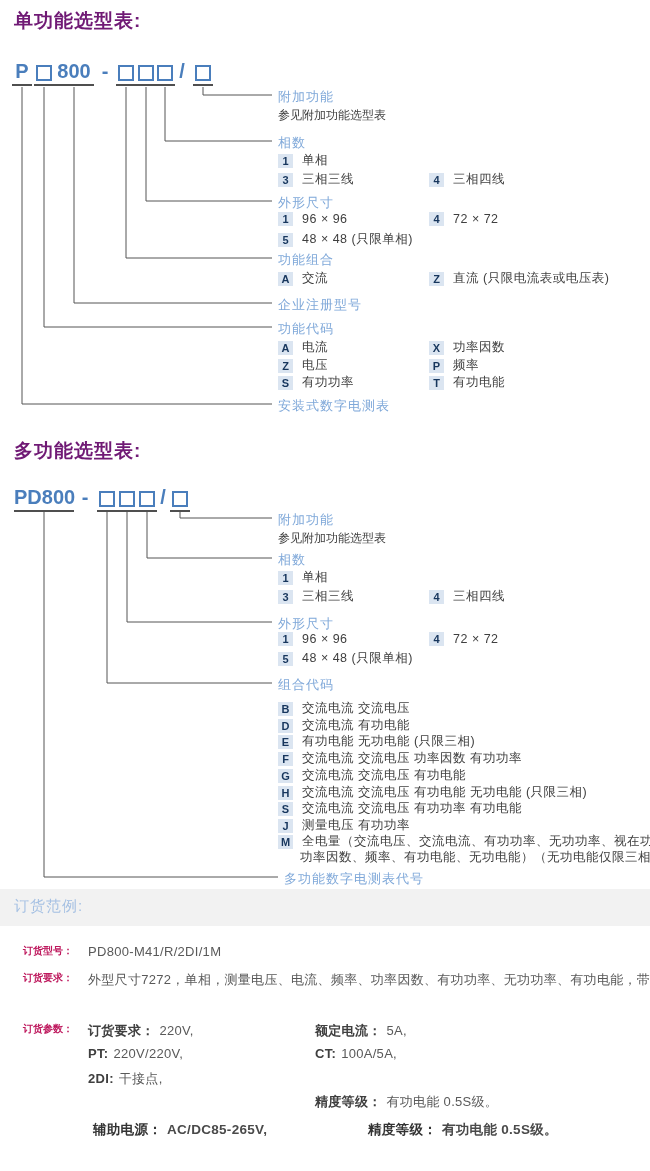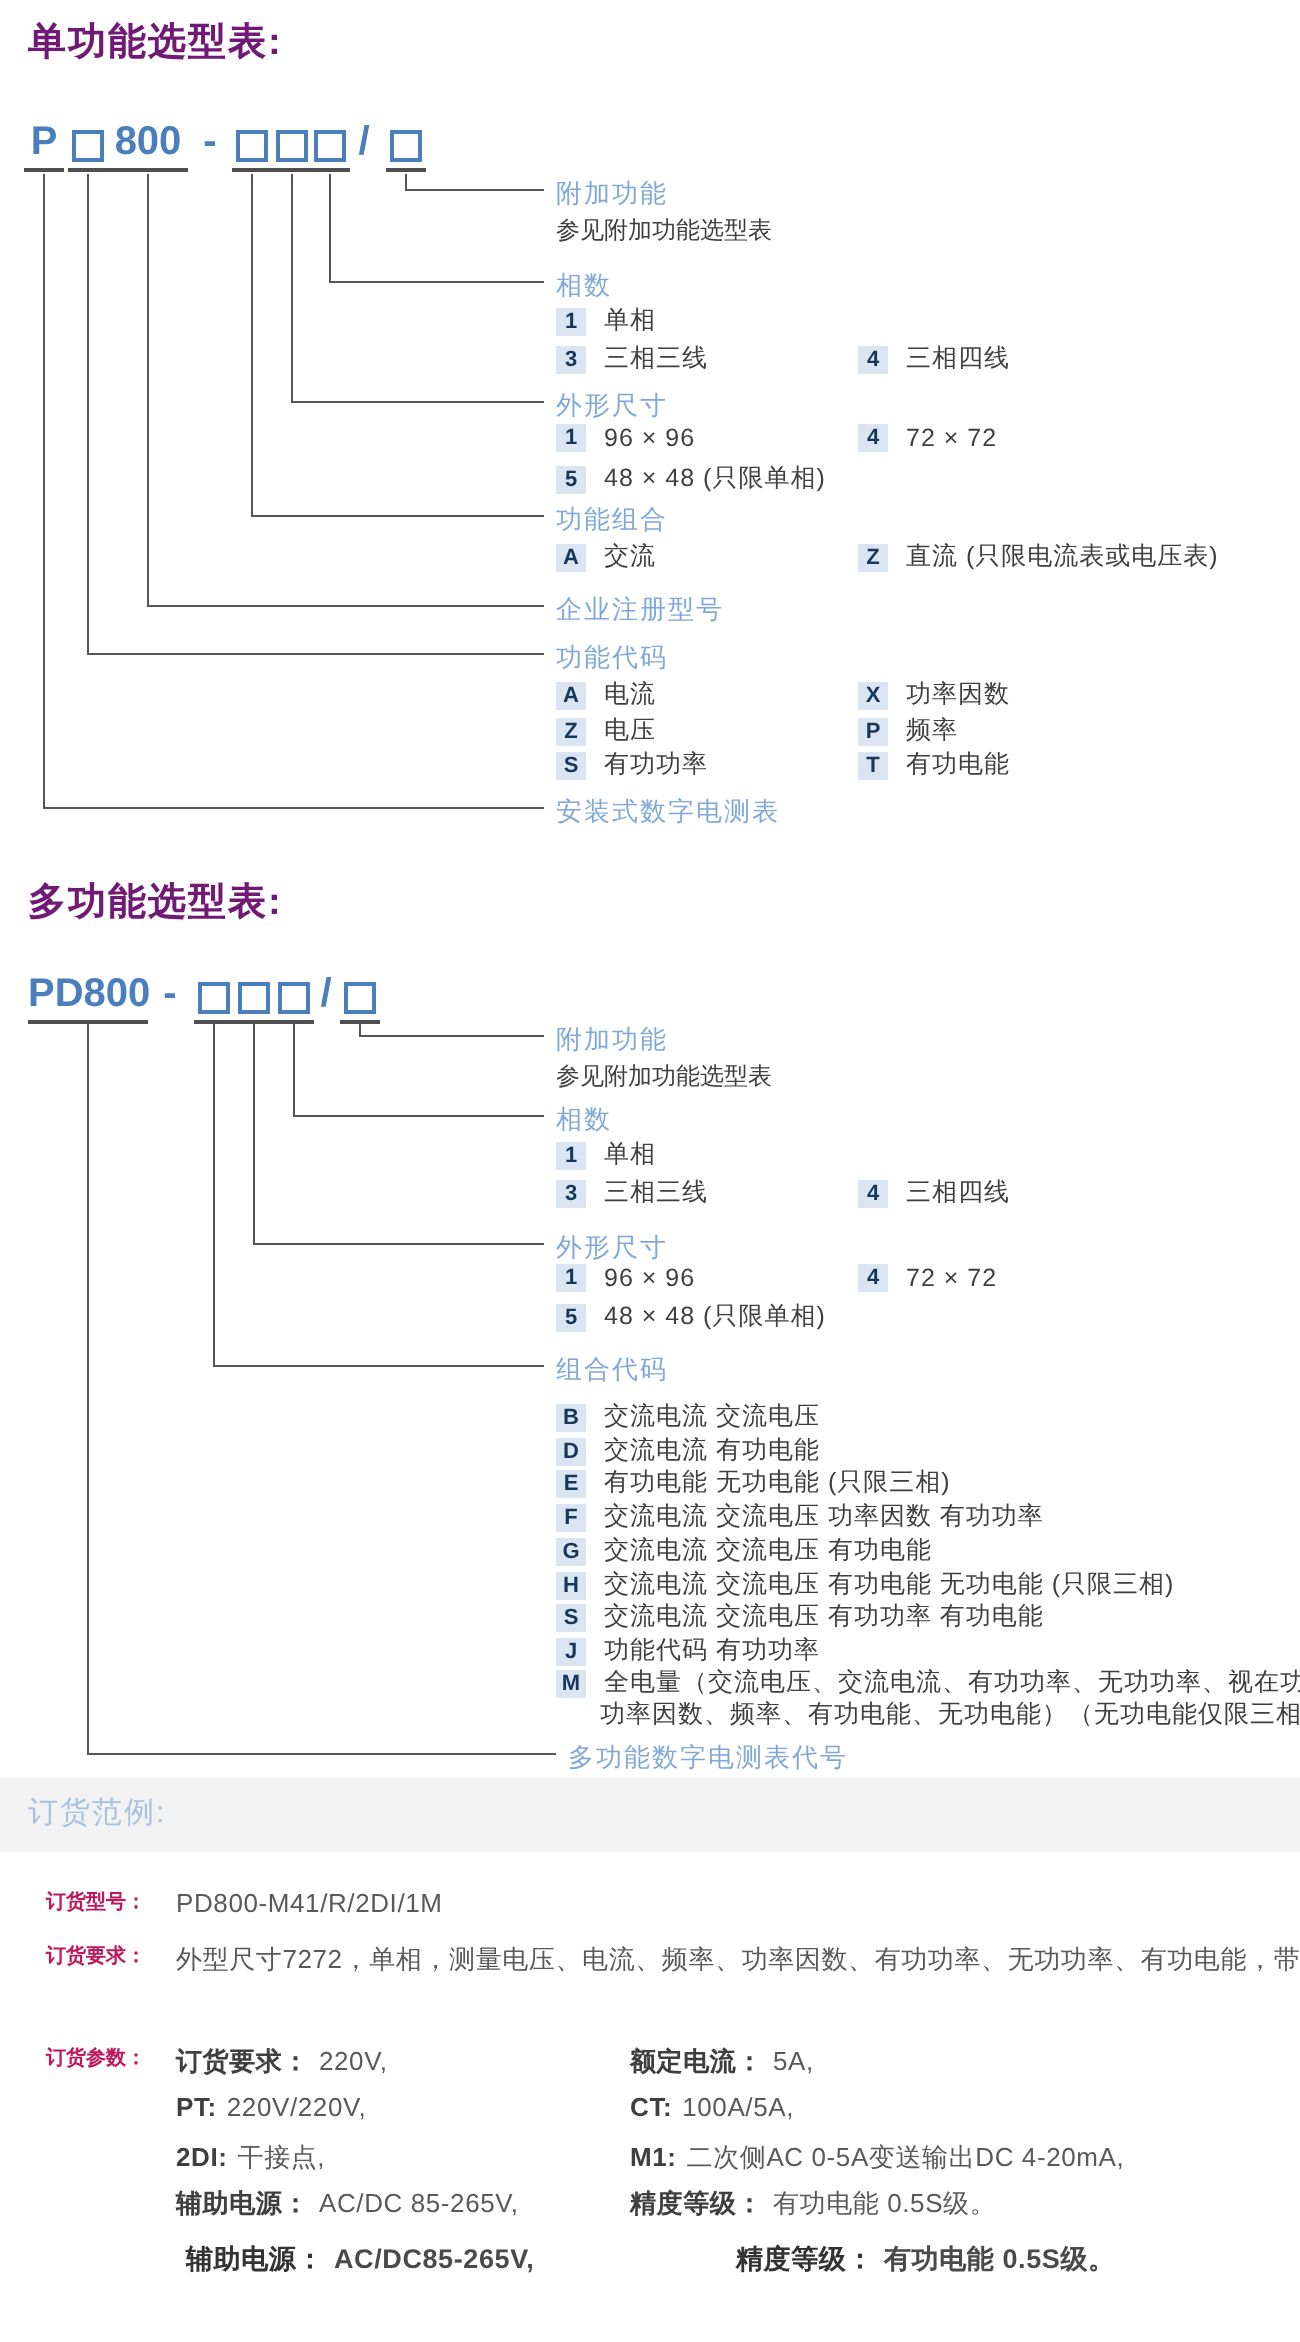--- a/index.html
+++ b/index.html
@@ -210,21 +210,21 @@
   <div class="opt" style="left:278px;top:784px;">
     <span class="badge">H</span>
     <span class="txt">交流电流 交流电压 有功电能 无功电能 (只限三相)</span>
   </div>
   <div class="opt" style="left:278px;top:800px;">
     <span class="badge">S</span>
     <span class="txt">交流电流 交流电压 有功功率 有功电能</span>
   </div>
   <div class="opt" style="left:278px;top:817px;">
     <span class="badge">J</span>
-    <span class="txt">功能代码 有功功率</span>
+    <span class="txt">测量电压 有功功率</span>
   </div>
   <div class="opt" style="left:278px;top:833px;">
     <span class="badge">M</span>
     <span class="txt">全电量（交流电压、交流电流、有功功率、无功功率、视在功率</span>
   </div>
   <div class="cont" style="left:300px;top:849px;">功率因数、频率、有功电能、无功电能）（无功电能仅限三相）</div>
 
   <div class="glabel" style="left:284px;top:870px;">多功能数字电测表代号</div>
 
   <div class="order-bar"></div>
@@ -248,27 +248,21 @@
   <div class="pcell" style="left:88px;top:1046px;">
     <span class="pl">PT:</span><span class="pv">220V/220V,</span>
   </div>
   <div class="pcell" style="left:315px;top:1046px;">
     <span class="pl">CT:</span><span class="pv">100A/5A,</span>
   </div>
 
   <div class="pcell" style="left:88px;top:1070px;">
     <span class="pl">2DI:</span><span class="pv">干接点,</span>
   </div>
-  <div class="pcell" style="left:315px;top:1070px;">
-    <span class="pl">M1:</span><span class="pv">二次侧AC 0-5A变送输出DC 4-20mA,</span>
-  </div>
-
-  <div class="pcell" style="left:88px;top:1093px;">
-    <span class="pl">辅助电源：</span><span class="pv">AC/DC 85-265V,</span>
-  </div>
+
   <div class="pcell" style="left:315px;top:1093px;">
     <span class="pl">精度等级：</span><span class="pv">有功电能 0.5S级。</span>
   </div>
 
   <div class="pcell bold5" style="left:93px;top:1121px;">
     <span class="pl">辅助电源：</span><span class="pv">AC/DC85-265V,</span>
   </div>
   <div class="pcell bold5" style="left:368px;top:1121px;">
     <span class="pl">精度等级：</span><span class="pv">有功电能 0.5S级。</span>
   </div>

